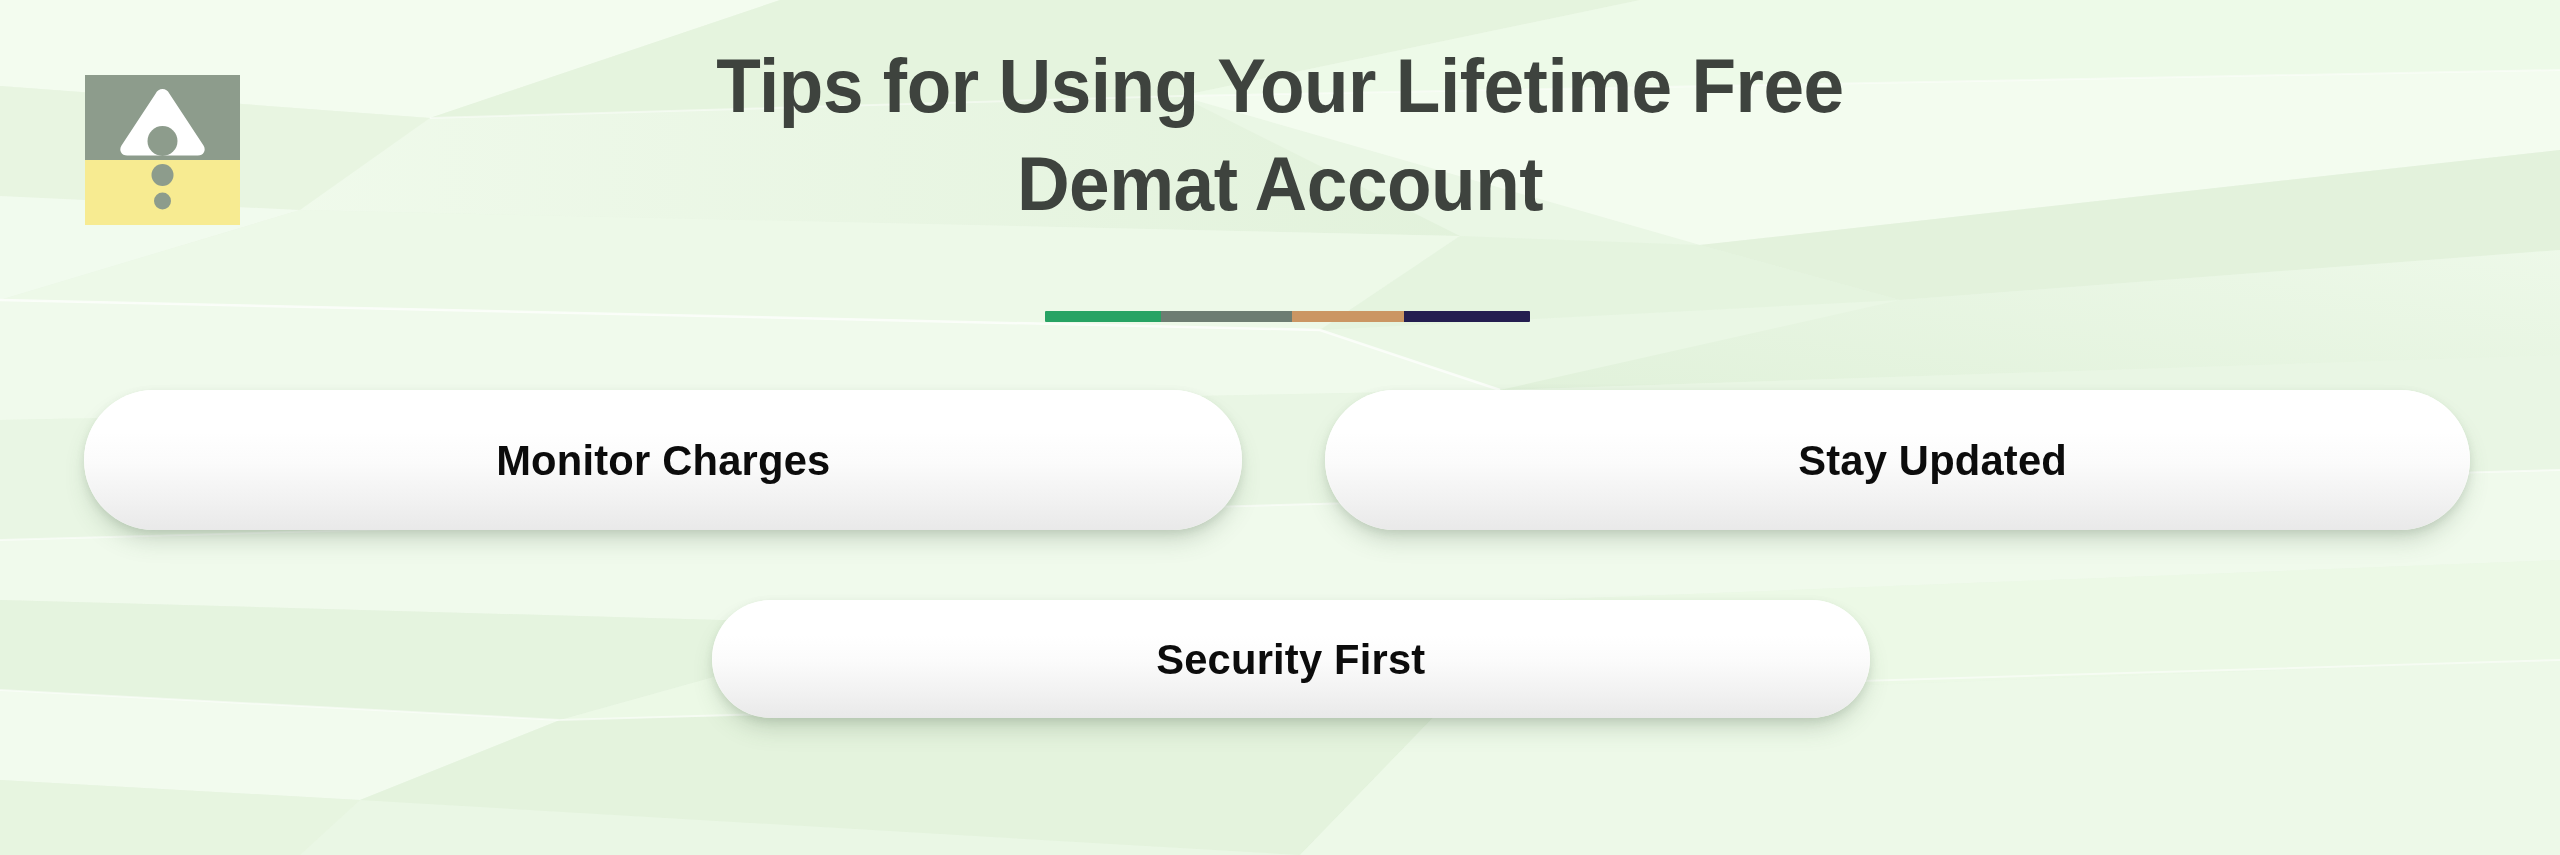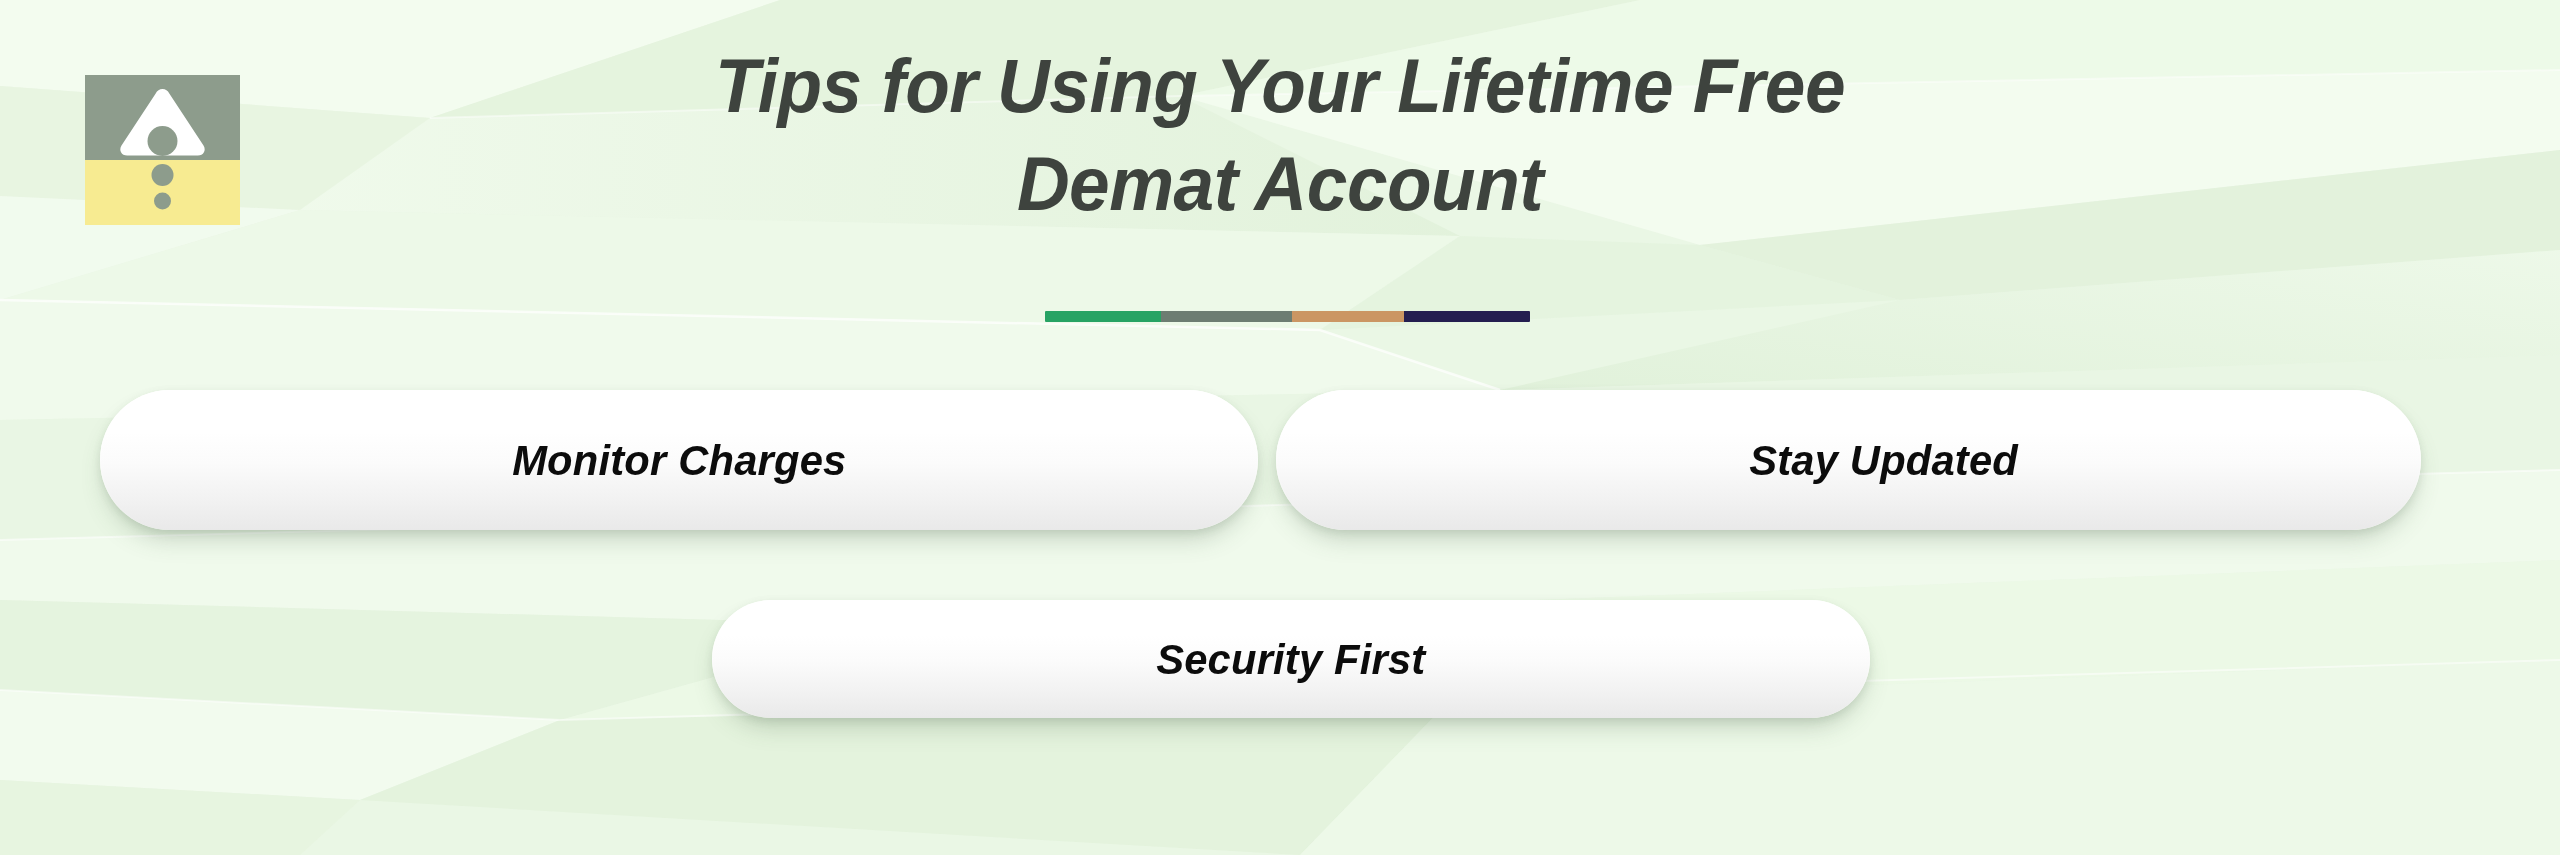--- a/index.html
+++ b/index.html
@@ -14,21 +14,20 @@
     background: #e9f6e4;
   }
 
   
   #canvas {
     position: relative;
     width: 2560px;
     height: 855px;
     overflow: hidden;
     background: linear-gradient(170deg, #e6f4e0 0%, #eaf7e5 40%, #edfaea 70%, #e9f6e3 100%);
-    font-style: italic;
   }
 
   
   #bg-facets {
     position: absolute;
     inset: 0;
     width: 100%;
     height: 100%;
     pointer-events: none;
   }
@@ -102,27 +101,27 @@
     font-family: "Liberation Sans", sans-serif;
     font-weight: bold;
     font-size: 43px;
     letter-spacing: 0.2px;
     color: #0c0c0c;
     white-space: nowrap;
     transform: scaleX(0.97);
   }
 
   #pill-monitor-charges {
-    left: 100px;
+    left: 84px;
     top: 390px;
     width: 1158px;
     height: 140px;
   }
   #pill-stay-updated {
-    left: 1276px;
+    left: 1325px;
     top: 390px;
     width: 1145px;
     height: 140px;
   }
   
   #pill-stay-updated .pill-label {
     margin-left: 70px;
   }
   #pill-security-first {
     left: 712px;

